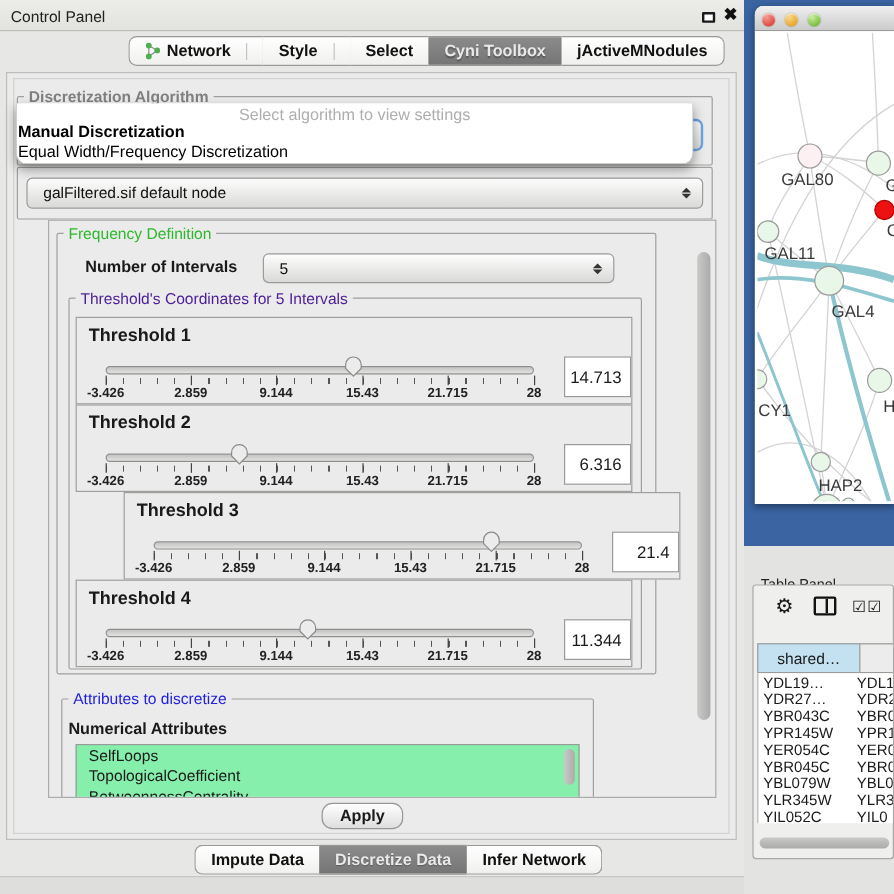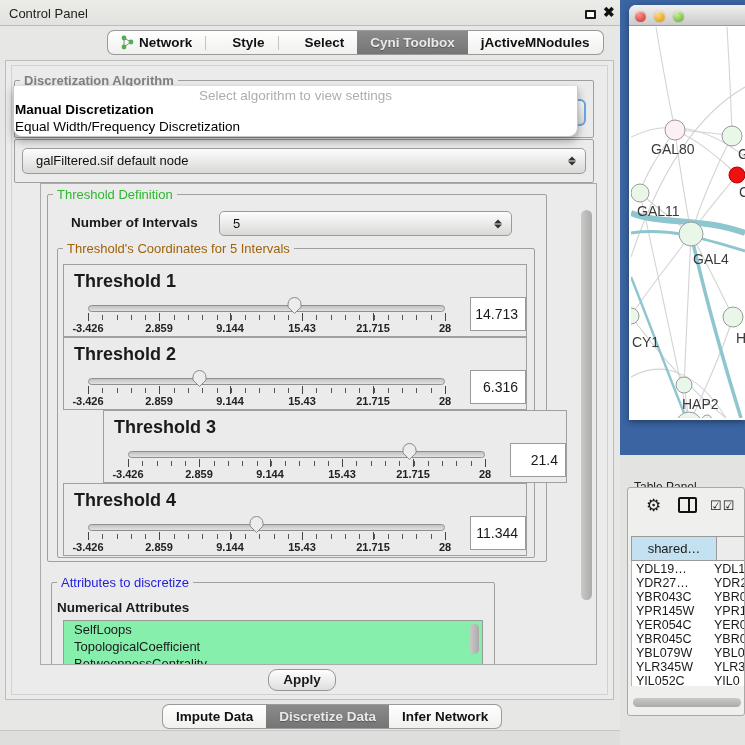--- a/index.html
+++ b/index.html
@@ -41,21 +41,21 @@
   #algo-popup .o2 { position:absolute; left:1px; top:33px; font-size:13.5px; color:#000; }
   #algo-combo-ring { left:20px; top:99px; width:566px; height:27px; border:2px solid #6ba3e3; border-radius:6px; background:linear-gradient(#fdfdfd,#dcdcda); z-index:5; }
 
   
   #scrollpane { left:40px; top:182px; width:557px; height:482px; border:1px solid #ababab; background:#ebebeb; overflow:hidden; }
   .vscroll { position:absolute; width:11px; border-radius:6px; background:linear-gradient(90deg,#c9c9c7,#ababa9); }
   .hscroll { position:absolute; height:9px; border-radius:5px; background:linear-gradient(#c9c9c7,#ababa9); }
 
   
   .thr-box { position:absolute; left:22px; width:464px; height:73px; border:1px solid #9f9f9d; background:#ebebeb; }
-  .thr-title { position:absolute; left:10px; top:6px; font-weight:bold; font-size:18px; }
+  .thr-title { position:absolute; left:10px; top:6px; font-weight:bold; font-size:15px; }
   .track { position:absolute; left:24px; top:40px; width:357px; height:7px; border:1px solid #8f8f8d; border-radius:4px; background:linear-gradient(#c2c2c0,#e2e2e0); }
   .ticks { position:absolute; left:24px; top:50px; width:358px; height:5px;
            background-image:repeating-linear-gradient(to right,#555 0 1px,transparent 1px 14.28px); }
   .majtick { position:absolute; top:48px; width:1px; height:8px; background:#444; }
   .scale-lbl { position:absolute; top:57px; transform:translateX(-50%); font-size:11px; font-weight:bold; color:#222; white-space:nowrap; }
   .thr-value { position:absolute; left:406px; top:32px; width:56px; height:34px; background:#fff; border:1px solid #9a9a98; font-size:14px; text-align:right; line-height:32px; padding-right:7px; }
   .thumb { position:absolute; top:31px; z-index:3; }
 
   
   #attr-list { position:absolute; left:22px; top:436px; width:420px; height:60px; background:#86efac; border:1px solid #9a9a98; font-size:13px; }
@@ -120,33 +120,33 @@
     <span>galFiltered.sif default node</span>
     <span class="spinner">
         <b class="up"></b>
         <b class="dn"></b>
       </span>
   </div>
 
   <div class="abs" id="scrollpane" style="left:34px; top:122px;">
 
     <div class="groupbox" style="left:6px; top:10px; width:500px; height:368px;"></div>
-    <div class="grouplabel" style="left:12px; top:3px; color:#2eb82e;">Threshold Definition</div>
+    <div class="grouplabel" style="left:12px; top:3px; color:#2eb82e;">Frequency Definition</div>
 
     <div class="abs" style="left:30px; top:31px; font-weight:bold; font-size:13.5px;">Number of Intervals</div>
     <div class="combo" style="left:178px; top:27px; width:293px; height:25px;">
       <span>5</span>
       <span class="spinner">
           <b class="up"></b>
           <b class="dn"></b>
         </span>
     </div>
 
     <div class="groupbox" style="left:16px; top:64px; width:478px; height:310px;"></div>
-    <div class="grouplabel" style="left:22px; top:57px; color:#a16207;text-align:right;">Threshold's Coordinates for 5 Intervals</div>
+    <div class="grouplabel" style="left:22px; top:57px; color:#4c1d95;text-align:right;">Threshold's Coordinates for 5 Intervals</div>
 
     <div class="thr-box" style="top:80px;">
       <div class="thr-title">Threshold 1</div>
       <div class="track"></div>
       <div class="ticks"></div>
       <div class="majtick" style="left:24px;"></div>
         <div class="majtick" style="left:95px;"></div>
         <div class="majtick" style="left:166px;"></div>
         <div class="majtick" style="left:238px;"></div>
         <div class="majtick" style="left:309px;"></div>

